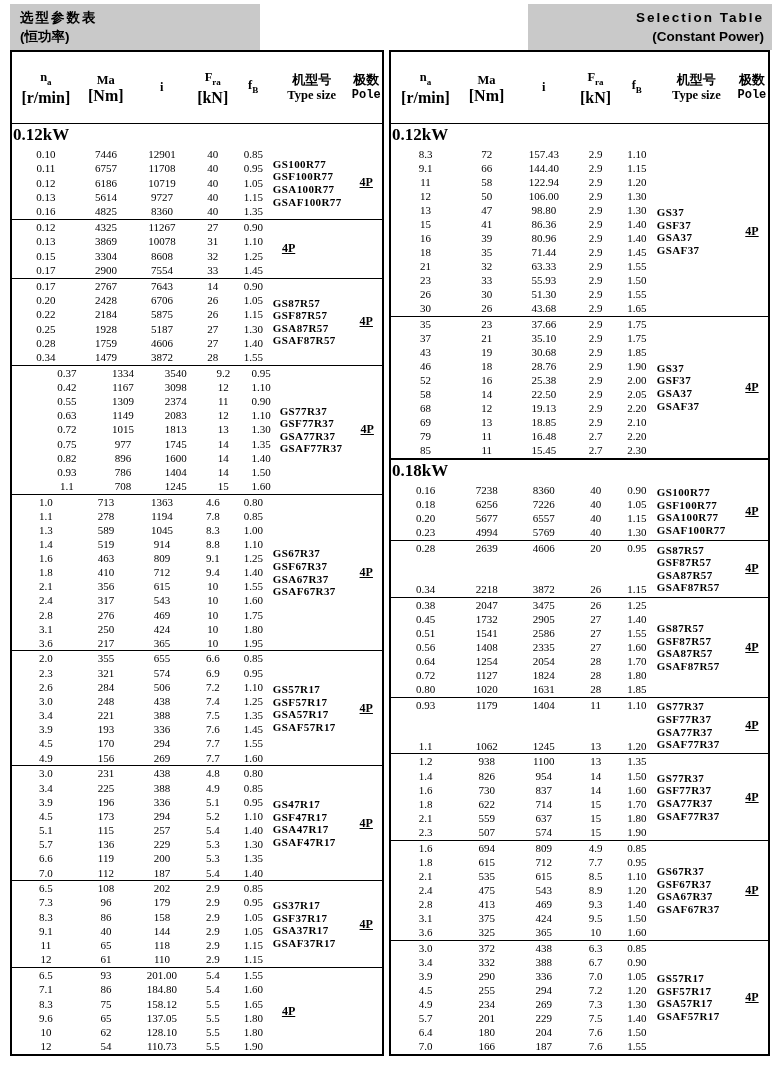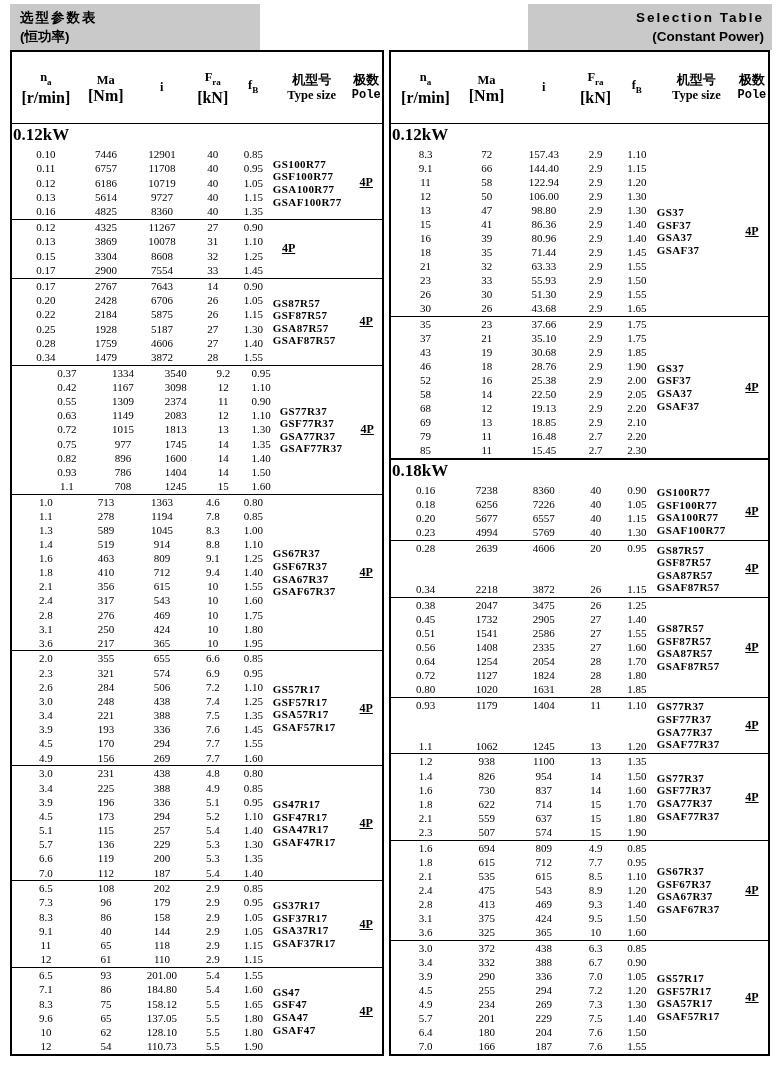--- a/index.html
+++ b/index.html
@@ -624,26 +624,20 @@
                 <span class="dcell">1.80</span>
               </div>
               <div class="drow">
                 <span class="dcell">12</span>
                 <span class="dcell">54</span>
                 <span class="dcell">110.73</span>
                 <span class="dcell">5.5</span>
                 <span class="dcell">1.90</span>
               </div>
             </div>
-            <div class="gmodels">
-              <div class="model">GS47</div>
-              <div class="model">GSF47</div>
-              <div class="model">GSA47</div>
-              <div class="model">GSAF47</div>
-            </div>
             <div class="gpole">
               <span class="pole">4P</span>
             </div>
           </div>
         </div>
       </div>
   </div>
 
   <div class="ttable" id="table-right">
     <div class="thead">

